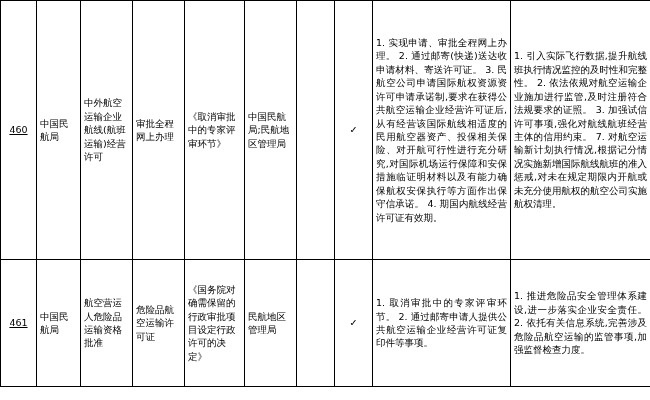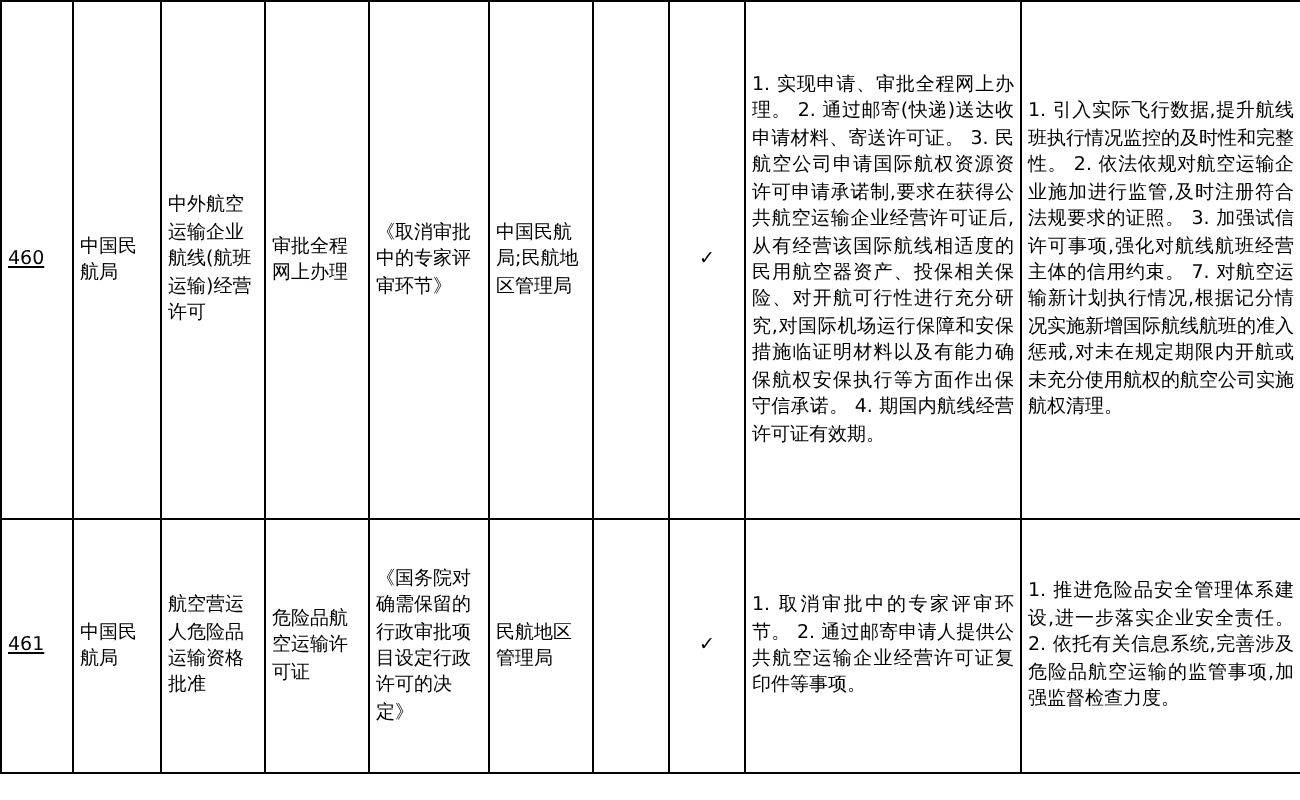--- a/index.html
+++ b/index.html
@@ -50,20 +50,21 @@
   }
   .vtext {
     text-align: left;
   }
   .check {
     text-align: center;
     font-size: 13px;
     line-height: 1;
   }
   .rownum {
+    text-align: center;
     font-size: 10.5px;
     text-decoration: underline;
   }
   .pad-cell {
     padding: 5px 4px;
   }
   .row-tall td { height: 258px; }
   .row-short td { height: 126px; }
 </style>
 </head>

